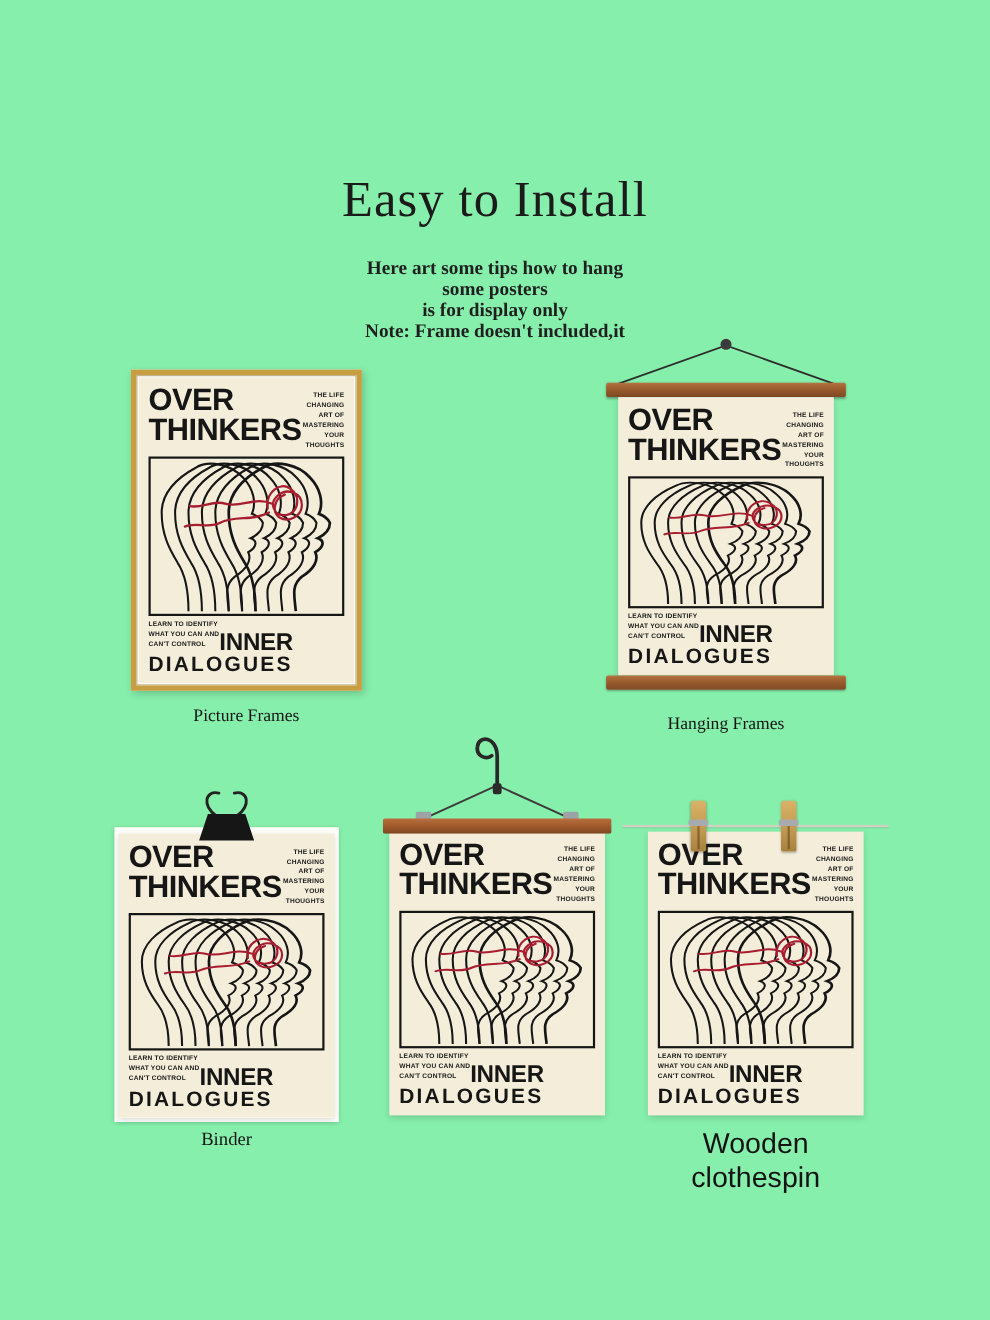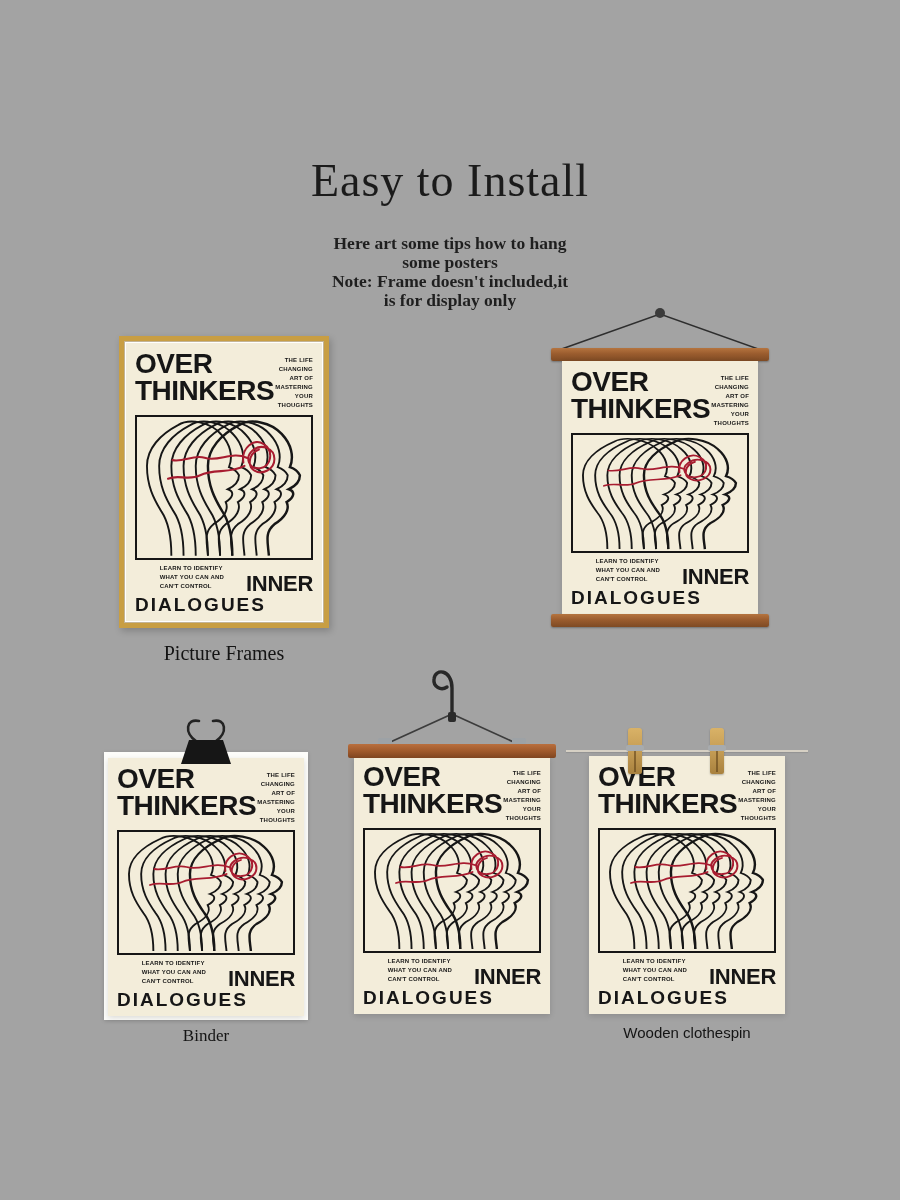--- a/index.html
+++ b/index.html
@@ -1,42 +1,42 @@
 <!DOCTYPE html>
 <html style="--poster-bg: #f3edda; --poster-ink: #161616;"><head>
 <meta charset="utf-8">
 <style>
   * { margin:0; padding:0; box-sizing:border-box; }
   html,body { background:#ffffff; }
   .canvas {
     position:relative; width:900px; height:1200px; margin:0 auto;
-    background:#a3a3a3; overflow:hidden;
+    background:#86efac; overflow:hidden;
     font-family:"Liberation Sans", sans-serif; color:#1c1c1c;
   }
 
   
   .page-title {
     position:absolute; top:154px; left:0; width:100%;
     text-align:center; font-family:"Liberation Serif", serif;
     font-weight:400; font-size:46px; letter-spacing:1px; color:#1b1b1b;
   }
   .intro-block {
     position:absolute; top:234px; left:0; width:100%;
     text-align:center; font-family:"Liberation Serif", serif;
     font-weight:700; font-size:17.5px; line-height:19px; color:#1f1f1f;
   }
 
   
   .method { position:absolute; }
   .method-label {
     position:absolute; left:0; width:100%; text-align:center;
-    font-family:"Liberation Serif", serif; font-size:20px; color:#141414;
+    font-family:"Liberation Serif", serif; font-size:16px; color:#141414;
   }
   .row2 .method-label { font-size:17px; }
-  .m-clothespin .method-label { font-family:"Liberation Sans", sans-serif; font-size:15px; }
+  .m-clothespin .method-label { font-family:"Liberation Sans", sans-serif; font-size:26px; }
 
   .poster-slot { position:absolute; box-shadow:0 2px 6px rgba(0,0,0,.14); }
 
   
   .gold-frame {
     position:absolute; left:5px; top:0; width:210px; height:292px;
     background:#ffffff; border:5px solid #c89e43; padding:2px;
     box-shadow: inset 0 0 0 1px rgba(122,88,22,.45), 2px 3px 7px rgba(0,0,0,.20);
   }
   .gold-frame .poster-slot { position:absolute; left:2px; top:2px; width:196px; height:278px; box-shadow:none; }
@@ -93,37 +93,37 @@
     position:absolute; inset:0;
     background:var(--poster-bg,#f3edda); color:var(--poster-ink,#151515);
     display:flex; flex-direction:column;
     padding:8px 9px 7px; font-family:"Liberation Sans", sans-serif;
   }
   .poster-toprow { display:flex; justify-content:space-between; }
   .p-title { font-weight:800; font-size:28px; line-height:0.95; letter-spacing:-0.5px; white-space:nowrap; }
   .p-tagline { font-size:6px; font-weight:700; text-align:right; line-height:1.5; padding-top:5px; letter-spacing:0.2px; }
   .p-box { position:relative; border:2.5px solid var(--poster-ink,#141414); margin-top:5px; flex:1 1 auto; overflow:hidden; }
   .p-box svg { position:absolute; inset:0; width:100%; height:100%; display:block; }
-  .p-bottomrow { display:flex; justify-content:flex-end; align-items:flex-end; margin-top:4px;gap:22px; }
+  .p-bottomrow { display:flex; justify-content:flex-start; align-items:flex-end; margin-top:4px; }
   .p-footnote { font-size:6px; font-weight:700; line-height:1.5; padding-bottom:3px; letter-spacing:0.2px; }
   .p-inner { font-weight:800; font-size:22px; line-height:0.9; letter-spacing:-0.3px; }
   .p-dialogues { font-weight:800; font-size:19px; line-height:1; letter-spacing:2px; margin-top:1px; white-space:nowrap; }
 </style>
 </head>
 <body>
 
 <div class="canvas">
 
   <div class="page-title">Easy to Install</div>
 
   <div class="intro-block">
     <div>Here art some tips how to hang</div>
     <div>some posters</div>
+    <div>is for display only</div>
     <div>Note: Frame doesn't included,it</div>
-    <div>is for display only</div>
   </div>
 
   <section class="method m-frame" style="left:114px; top:336px; width:220px; height:334px;">
     <div class="gold-frame">
       <div class="poster-slot">
   <div class="poster">
     <div class="poster-toprow">
       <div class="p-title">
         <div>OVER</div>
         <div>THINKERS</div>
@@ -195,20 +195,21 @@
         <div>LEARN TO IDENTIFY</div>
         <div>WHAT YOU CAN AND</div>
         <div>CAN'T CONTROL</div>
       </div>
       <div class="p-inner">INNER</div>
     </div>
     <div class="p-dialogues">DIALOGUES</div>
   </div>
 </div>
     <div class="wood-bar bottom"></div>
+    <div class="method-label" style="top:344px;">Hanging Frames</div>
   </section>
 
   <section class="method m-binder row2" style="left:104px; top:716px; width:204px; height:320px;">
     <div class="backing-sheet"></div>
     <div class="poster-slot">
   <div class="poster">
     <div class="poster-toprow">
       <div class="p-title">
         <div>OVER</div>
         <div>THINKERS</div>

